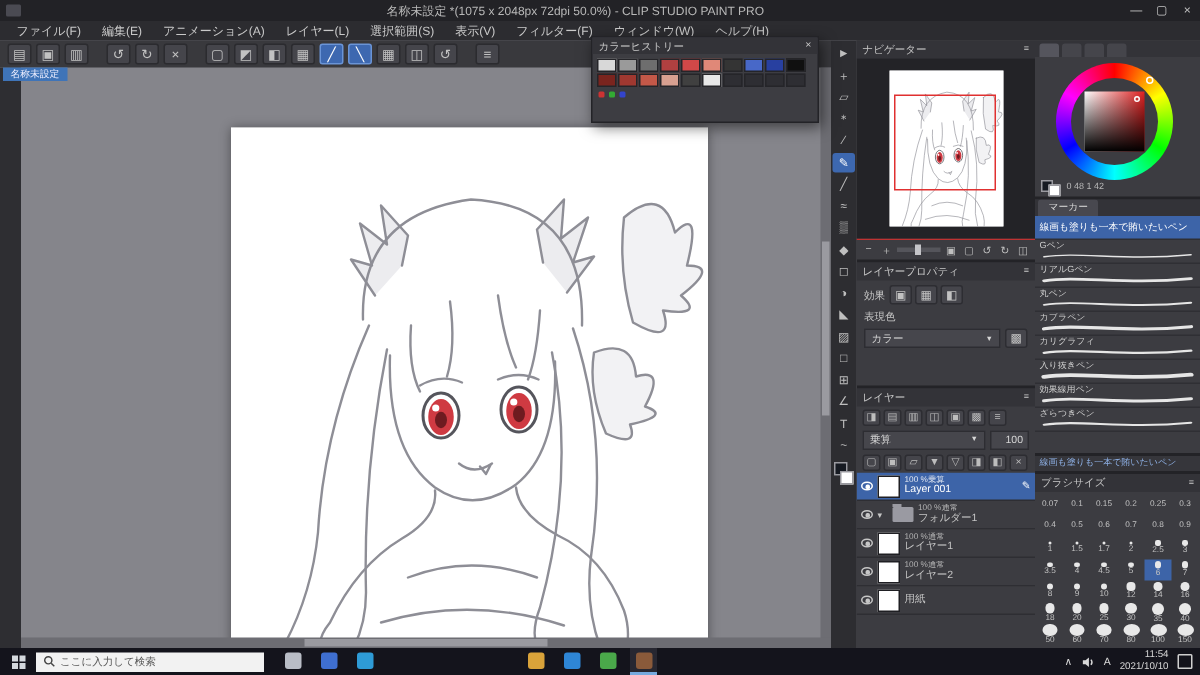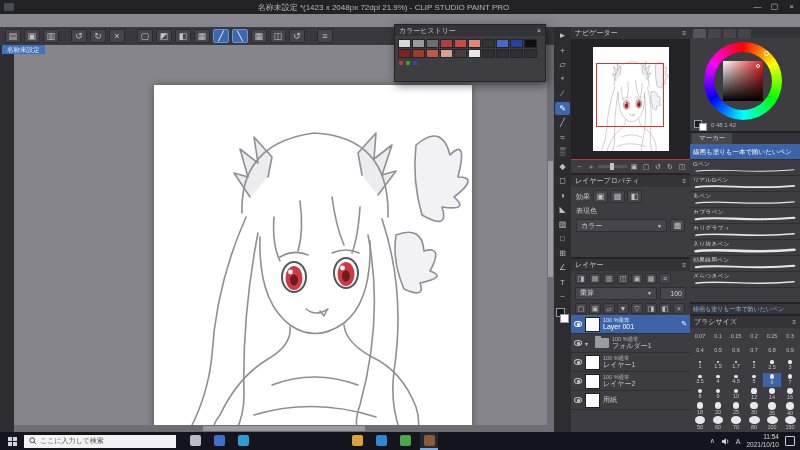--- a/index.html
+++ b/index.html
@@ -172,26 +172,37 @@
   .tray-time { display:flex; flex-direction:column; align-items:flex-end; line-height:1.2; font-size:6.5px; }
   .tray-note { width:10px; height:10px; border:1px solid #cfcfcf; border-radius:1px; }
 </style>
 </head>
 <body>
 
 <div id="screen">
 
   <div id="titlebar">
     <span class="app-ico"></span>
-    <span class="title">名称未設定 *(1423 x 2048px 72dpi 21.9%) - CLIP STUDIO PAINT PRO</span>
+    <span class="title">名称未設定 *(1075 x 2048px 72dpi 50.0%) - CLIP STUDIO PAINT PRO</span>
     <span class="winbtn">—</span>
     <span class="winbtn">▢</span>
     <span class="winbtn">×</span>
   </div>
 
+  <div id="menubar">
+      <span class="menu-item">ファイル(F)</span>
+      <span class="menu-item">編集(E)</span>
+      <span class="menu-item">アニメーション(A)</span>
+      <span class="menu-item">レイヤー(L)</span>
+      <span class="menu-item">選択範囲(S)</span>
+      <span class="menu-item">表示(V)</span>
+      <span class="menu-item">フィルター(F)</span>
+      <span class="menu-item">ウィンドウ(W)</span>
+      <span class="menu-item">ヘルプ(H)</span>
+    </div>
 
   <div id="toolbar">
       <div class="tbtn">▤</div>
       <div class="tbtn">▣</div>
       <div class="tbtn">▥</div>
       <div class="tbtn" style="margin-left: 9px;">↺</div>
       <div class="tbtn">↻</div>
       <div class="tbtn">×</div>
       <div class="tbtn" style="margin-left: 9px;">▢</div>
       <div class="tbtn">◩</div>

